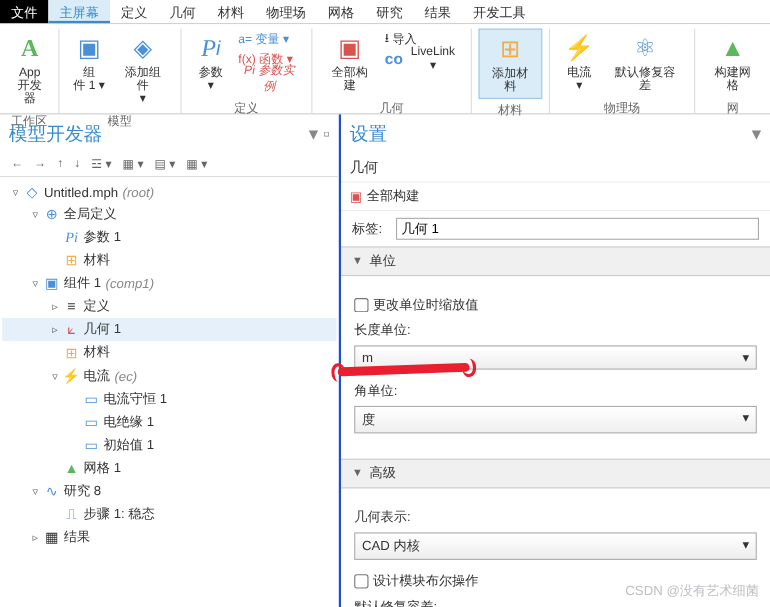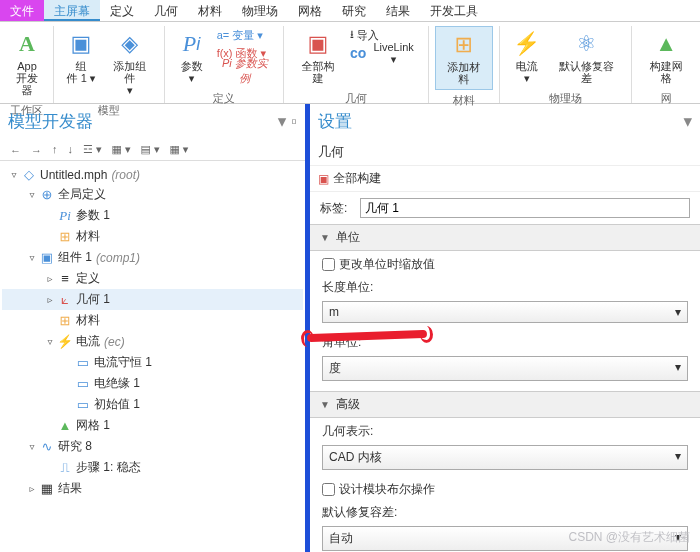--- a/index.html
+++ b/index.html
@@ -1,20 +1,20 @@
 <!DOCTYPE html>
 <html><head>
 <meta charset="utf-8">
 <style>
 * { box-sizing: border-box; margin: 0; padding: 0; font-family: "Microsoft YaHei", sans-serif; }
 body { font-size: 12px; background: #fff; color: #333; overflow: hidden; width: 700px; height: 552px; position: relative; }
 
 .menubar { display: flex; background: #fff; border-bottom: 1px solid #ccc; height: 22px; }
 .menubar .item { padding: 3px 10px; cursor: pointer; }
-.menubar .item.file { background: #d946ef; color: #fff; }
+.menubar .item.file { background: #000000; color: #fff; }
 .menubar .item.active { background: #d9ecf8; color: #368ccc; border-bottom: 2px solid #368ccc; }
 
 .ribbon { display: flex; background: #fff; border-bottom: 1px solid #ccc; height: 82px; padding-top: 4px; }
 .ribbon-group { border-right: 1px solid #ddd; padding: 0 6px; display: flex; flex-direction: column; }
 .ribbon-group-row { display: flex; align-items: flex-start; }
 .ribbon-btn { display: flex; flex-direction: column; align-items: center; padding: 4px 6px; cursor: pointer; text-align: center; min-width: 42px; }
 .ribbon-btn.small { flex-direction: row; min-width: 0; padding: 1px 4px; font-size: 11px; align-items: center; height: 18px; }
 .ribbon-btn.highlight { background: #d9ecf8; border: 1px solid #9cc8e8; }
 .ribbon-icon { width: 28px; height: 28px; display: flex; align-items: center; justify-content: center; font-size: 22px; margin-bottom: 2px; }
 .ribbon-label { font-size: 11px; line-height: 12px; }
@@ -28,21 +28,21 @@
 .icon-avar { color: #4a90d9; font-size: 11px; }
 .icon-fx { color: #d9534f; font-size: 11px; }
 .icon-pi2 { color: #d9534f; font-size: 11px; font-style: italic; }
 .icon-geom { color: #d9534f; }
 .icon-ll { color: #4a90d9; font-size: 14px; font-weight: bold; }
 .icon-mat { color: #f0ad4e; }
 .icon-phys { color: #4a90d9; }
 .icon-mesh { color: #5cb85c; }
 
 .content { display: flex; height: 448px; }
-.panel-left { width: 310px; border-right: 5px solid #1d4ed8; display: flex; flex-direction: column; }
+.panel-left { width: 310px; border-right: 2px solid #1d4ed8; display: flex; flex-direction: column; }
 .panel-right { flex: 1; display: flex; flex-direction: column; overflow: hidden; }
 
 .panel-title { padding: 6px 8px; font-size: 17px; color: #368ccc; display: flex; justify-content: space-between; align-items: center; }
 .panel-toolbar { padding: 2px 6px; border-bottom: 1px solid #ddd; display: flex; gap: 2px; color: #666; font-size: 11px; }
 .panel-toolbar .tbtn { padding: 2px 4px; cursor: pointer; }
 
 .tree { padding: 4px 2px; overflow: auto; flex: 1; }
 .tree-row { display: flex; align-items: center; padding: 2px 2px; cursor: pointer; white-space: nowrap; }
 .tree-row.selected { background: #e5f0fa; }
 .tree-indent { display: inline-block; }
@@ -53,21 +53,21 @@
 
 .settings-toolbar { padding: 4px 8px; display: flex; align-items: center; gap: 6px; font-size: 13px; color: #368ccc; border-bottom: 1px solid #eee; }
 .settings-toolbar .subtitle { color: #333; font-size: 13px; }
 .build-btn { display: inline-flex; align-items: center; gap: 4px; color: #333; font-size: 12px; }
 .field-row { display: flex; align-items: center; padding: 6px 10px; gap: 6px; }
 .field-label { width: 34px; }
 .field-input { flex: 1; border: 1px solid #aaa; padding: 2px 4px; font-size: 12px; background: #fff; }
 
 .section-header { background: #f0f0f0; border-top: 1px solid #ccc; border-bottom: 1px solid #ccc; padding: 4px 10px; display: flex; align-items: center; gap: 6px; cursor: pointer; }
 .section-header .arrow { color: #666; font-size: 10px; }
-.section-body { padding: 2px 12px; }
+.section-body { padding: 15px 12px; }
 .section-body label, .section-body .lbl { display: block; padding: 3px 0; font-size: 12px; }
 .select-like { border: 1px solid #aaa; background: linear-gradient(#fff,#eee); padding: 3px 6px; font-size: 12px; display: flex; justify-content: space-between; margin: 2px 0 8px 0; cursor: pointer; }
 .checkbox-row { display: flex; align-items: center; gap: 4px; padding: 3px 0; }
 
 .redmark { position: absolute; left: 307px; top: 332px; width: 120px; height: 8px; background: #e91e2e; border-radius: 4px; transform: rotate(-2deg); pointer-events: none; z-index: 5; }
 .redmark::before, .redmark::after { content:''; position:absolute; width:10px; height:14px; border:3px solid #e91e2e; border-radius:50%; top:-4px; }
 .redmark::before{ left:-6px; border-right:none; border-bottom:none; }
 .redmark::after{ right:-6px; border-left:none; border-top:none; }
 
 .watermark { position: absolute; right: 10px; bottom: 6px; color: #bfbfc4; font-size: 12px; pointer-events: none; }

